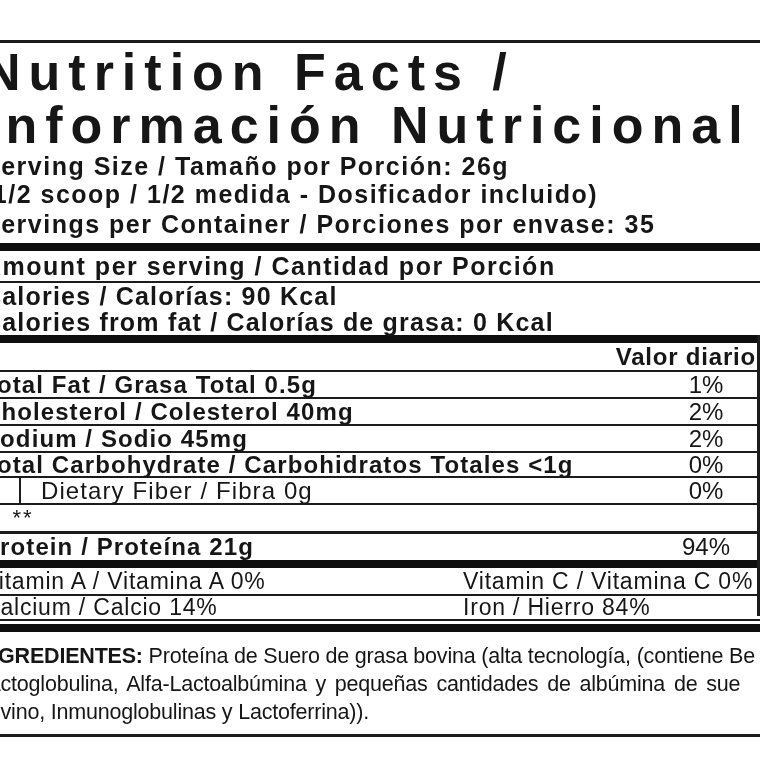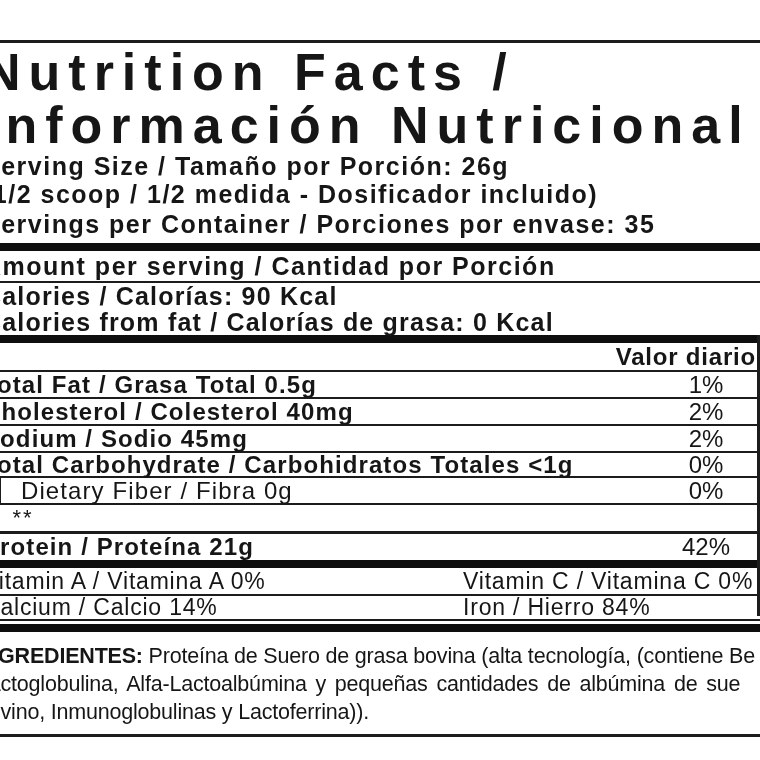--- a/index.html
+++ b/index.html
@@ -79,21 +79,21 @@
     margin-right: 14px;
     text-align: center;
     font-size: 24px;
     font-weight: normal;
   }
   .nrow.b .name { font-weight: bold; }
   .nrow.h23 { height: 25px; } .nrow.h23 .name, .nrow.h23 .val { line-height: 25px; }
   .nrow.h21 { height: 23px; } .nrow.h21 .name, .nrow.h21 .val { line-height: 23px; }
   .nrow.h26 { height: 26px; } .nrow.h26 .name, .nrow.h26 .val { line-height: 26px; }
   .nrow.indent .name {
-    margin-left: 16px;
+    margin-left: 36px;
     border-left: 2px solid #1c1c1c;
     padding-left: 20px;
   }
   .nrow .val.stars { font-size: 22px; letter-spacing: 2px; }
 
   .vrow { position: relative; white-space: nowrap; }
   .vrow .cell {
     font-size: 23px;
     letter-spacing: 0.8px;
     white-space: nowrap;
@@ -186,21 +186,21 @@
   </div>
   <div class="hline"></div>
 
   <div class="nrow h26 indent">
     <div class="val stars">**</div>
   </div>
   <div class="hline mid"></div>
 
   <div class="nrow b h26">
     <div class="name">Protein / Proteína 21g</div>
-    <div class="val">42%</div>
+    <div class="val">94%</div>
   </div>
 
   <div class="bar"></div>
 
   <div class="vrow v1">
     <span class="cell">Vitamin A / Vitamina A 0%</span>
     <span class="cell right">Vitamin C / Vitamina C 0%</span>
   </div>
   <div class="hline"></div>
 

